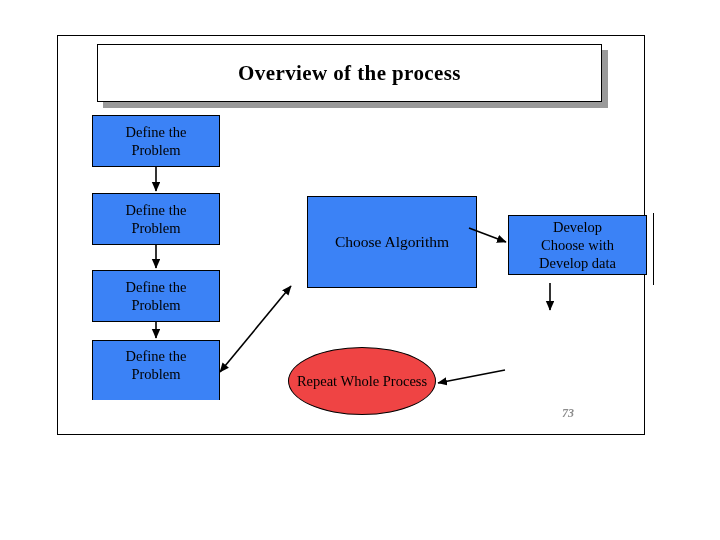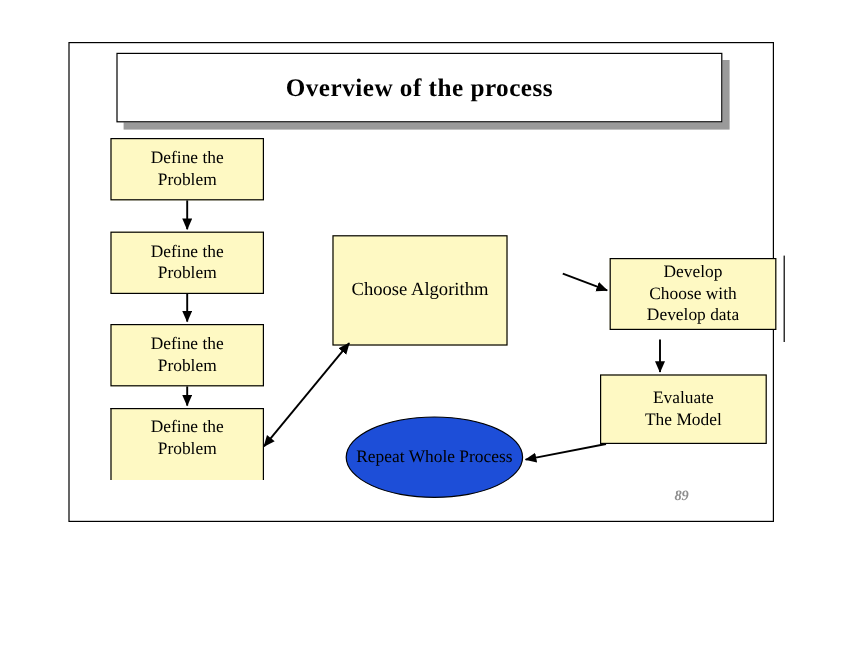--- a/index.html
+++ b/index.html
@@ -56,21 +56,21 @@
   #title-text {
     font-size: 21px;
     font-weight: bold;
     letter-spacing: 0.4px;
     color: #000;
     white-space: nowrap;
   }
   
   .proc-box {
     position: absolute;
-    background: #fef9c3;
+    background: #3b82f6;
     border: 1.5px solid #000;
     box-sizing: border-box;
     display: flex;
     align-items: center;
     justify-content: center;
     text-align: center;
     font-size: 14.5px;
     line-height: 1.25;
     color: #000;
   }
@@ -82,21 +82,21 @@
   #box-define-3 { left: 92px;  top: 270px; width: 128px; height: 52px; }
   
   #box-define-4 {
     left: 92px; top: 340px; width: 128px; height: 60px;
     border-bottom: none;
     align-items: flex-start;
     padding-top: 6px;
   }
 
   #box-choose {
-    left: 277px; top: 196px; width: 146px; height: 92px;
+    left: 307px; top: 196px; width: 170px; height: 92px;
     font-size: 15.5px;
   }
   #box-develop {
     left: 508px; top: 215px; width: 139px; height: 60px;
     font-size: 14.5px;
   }
   
   #develop-edge-artifact {
     position: absolute;
     left: 653px; top: 213px;
@@ -107,21 +107,21 @@
     left: 500px; top: 312px; width: 139px; height: 58px;
     font-size: 14.5px;
   }
   
   #ellipse-repeat {
     position: absolute;
     left: 288px; top: 347px;
     width: 148px; height: 68px;
     border: 1.5px solid #000;
     border-radius: 50%;
-    background: #1d4ed8;
+    background: #ef4444;
     display: flex;
     align-items: center;
     justify-content: center;
     text-align: center;
     font-size: 14.5px;
     line-height: 1.25;
     color: #000;
     box-sizing: border-box;
   }
   
@@ -189,26 +189,20 @@
 
   <div class="proc-box" id="box-develop">
     <span>
       <span class="lbl">Develop</span>
       <span class="lbl">Choose with</span>
       <span class="lbl">Develop data</span>
     </span>
   </div>
   <div id="develop-edge-artifact"></div>
 
-  <div class="proc-box" id="box-evaluate">
-    <span>
-      <span class="lbl">Evaluate</span>
-      <span class="lbl">The Model</span>
-    </span>
-  </div>
 
   <div id="ellipse-repeat">
     <span>
       <span class="lbl">Repeat</span>
       <span class="lbl">Whole Process</span>
     </span>
   </div>
 
   <svg id="connectors" viewBox="0 0 720 540">
     <defs>
@@ -228,15 +222,15 @@
 
     <line x1="220" y1="372" x2="291" y2="286" stroke="#000" stroke-width="1.6" marker-end="url(#arrowhead)" marker-start="url(#arrowhead-start)"></line>
 
     <line x1="469" y1="228" x2="506" y2="242" stroke="#000" stroke-width="1.6" marker-end="url(#arrowhead)"></line>
 
     <line x1="550" y1="283" x2="550" y2="310" stroke="#000" stroke-width="1.6" marker-end="url(#arrowhead)"></line>
 
     <line x1="505" y1="370" x2="438" y2="383" stroke="#000" stroke-width="1.6" marker-end="url(#arrowhead)"></line>
   </svg>
 
-  <div id="page-number">89</div>
+  <div id="page-number">73</div>
 
 </div>
 
 </body></html>

